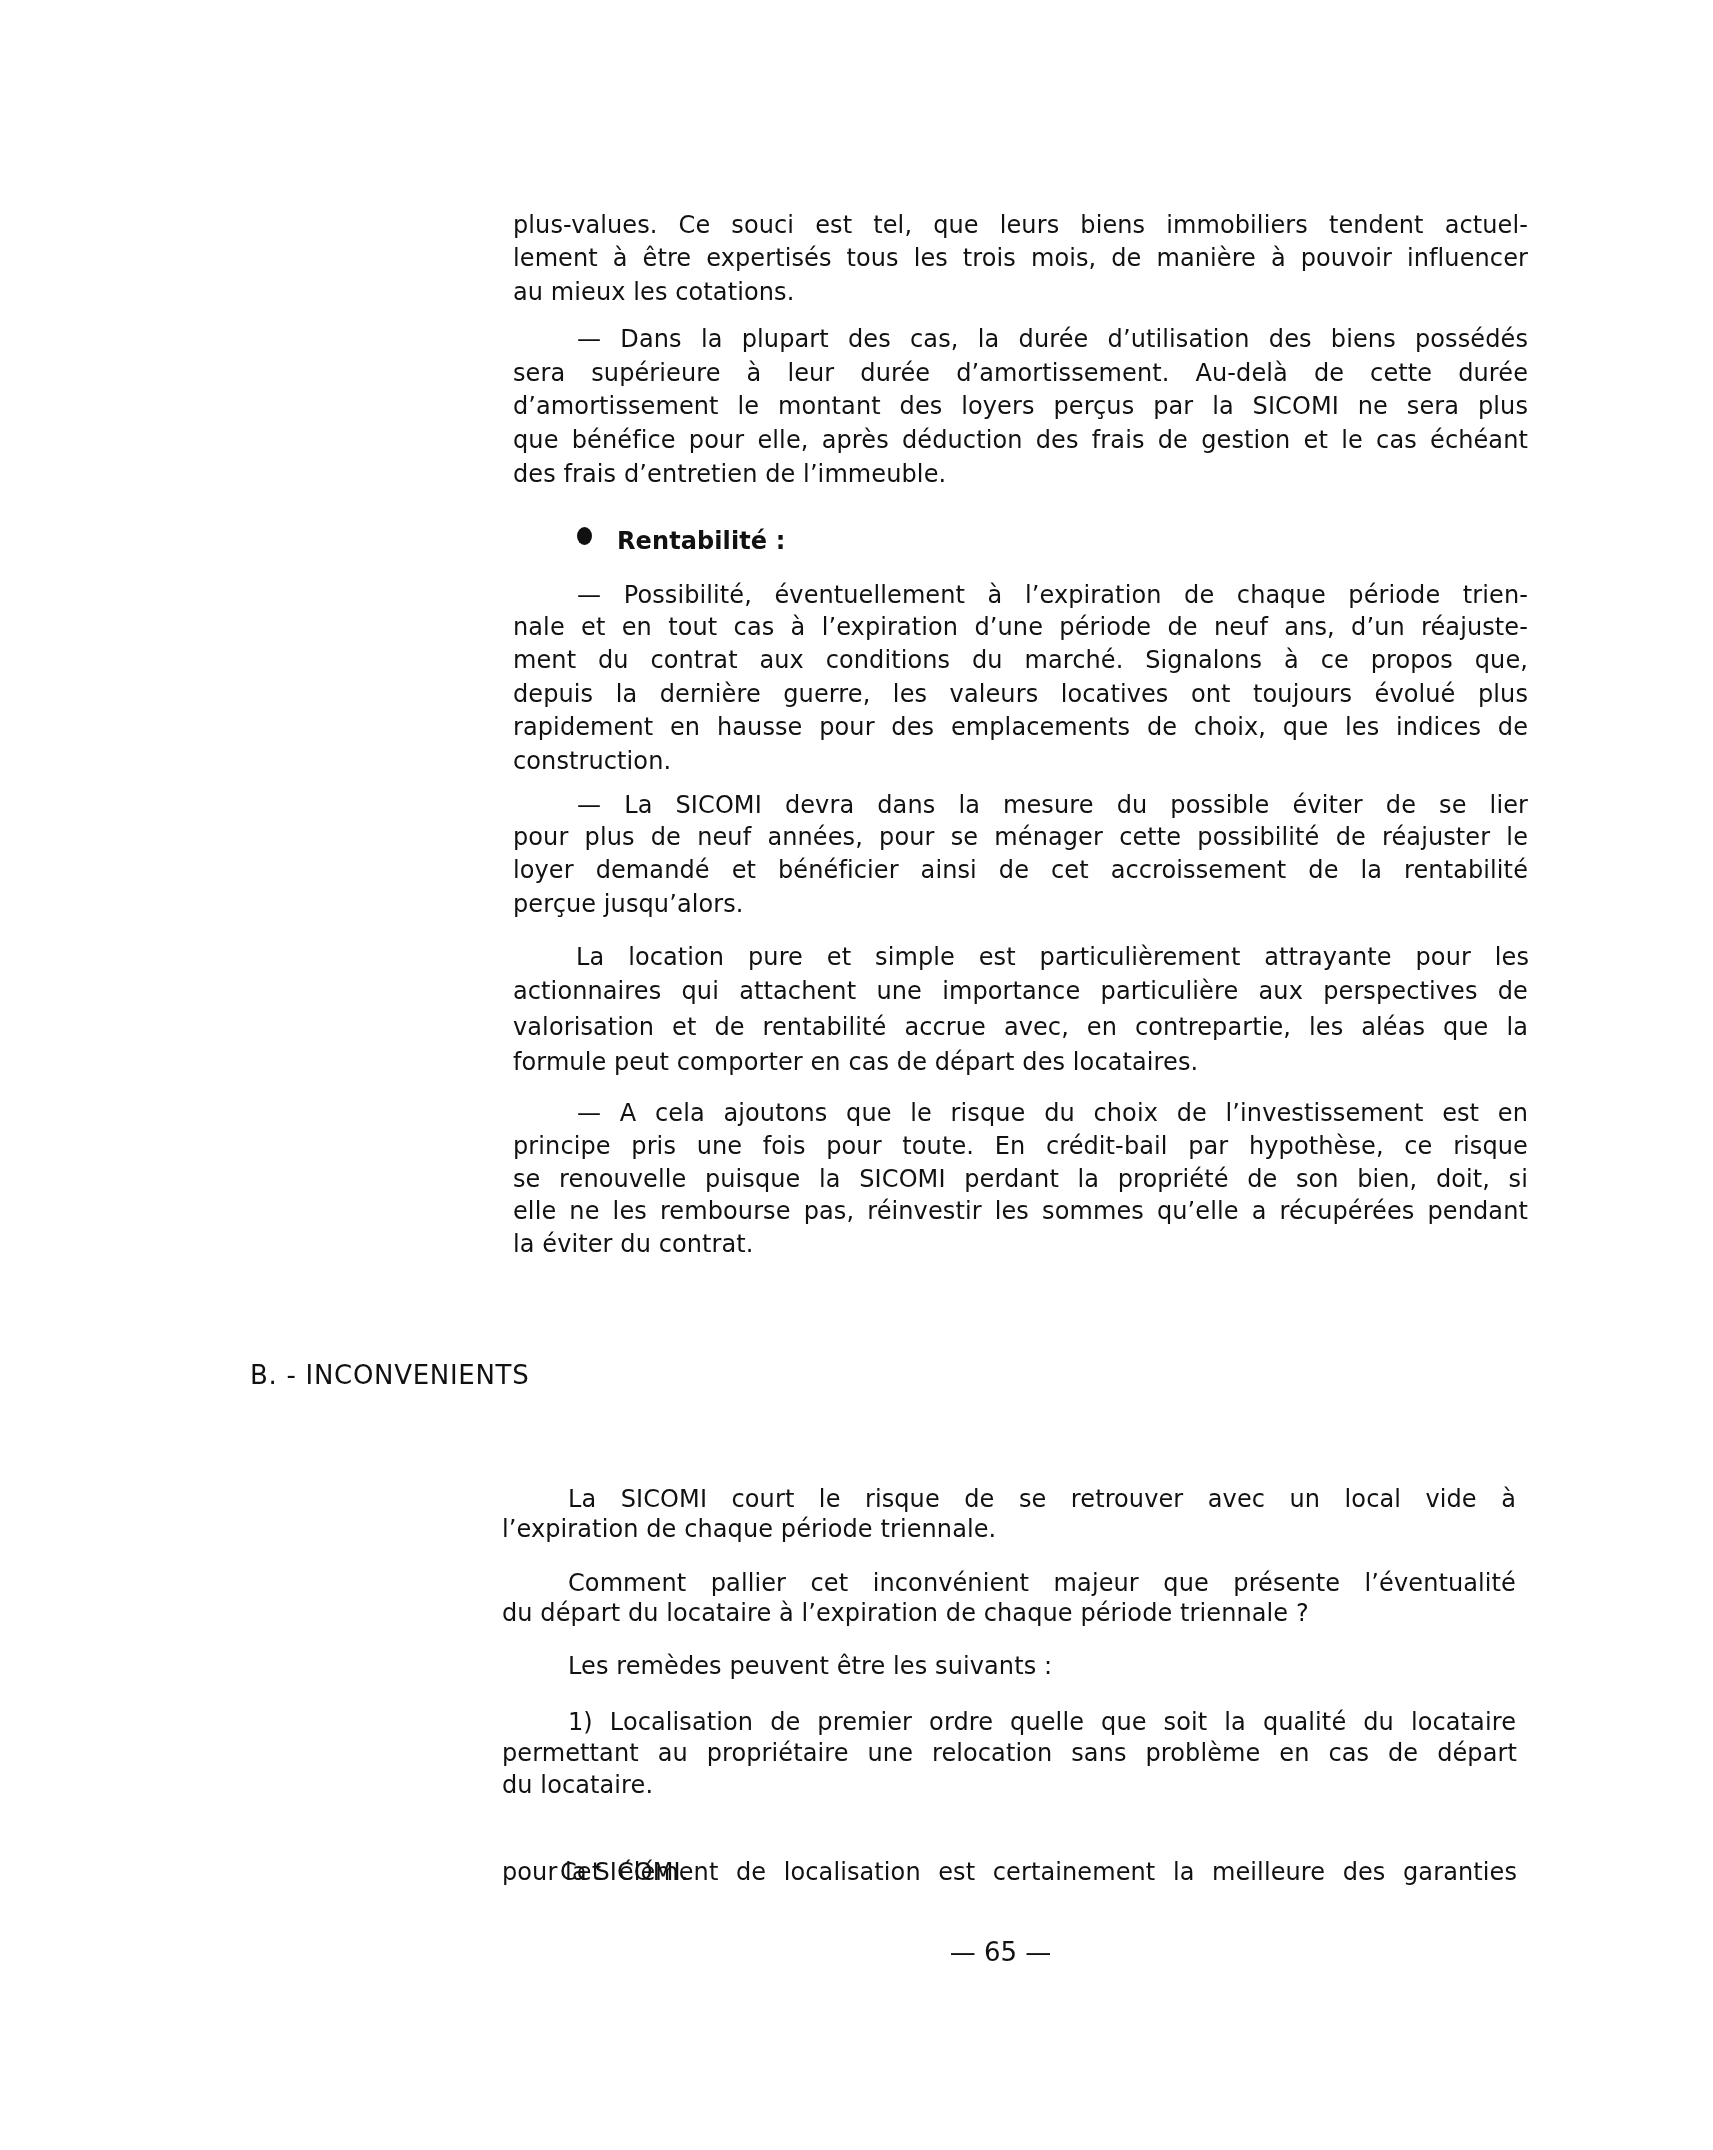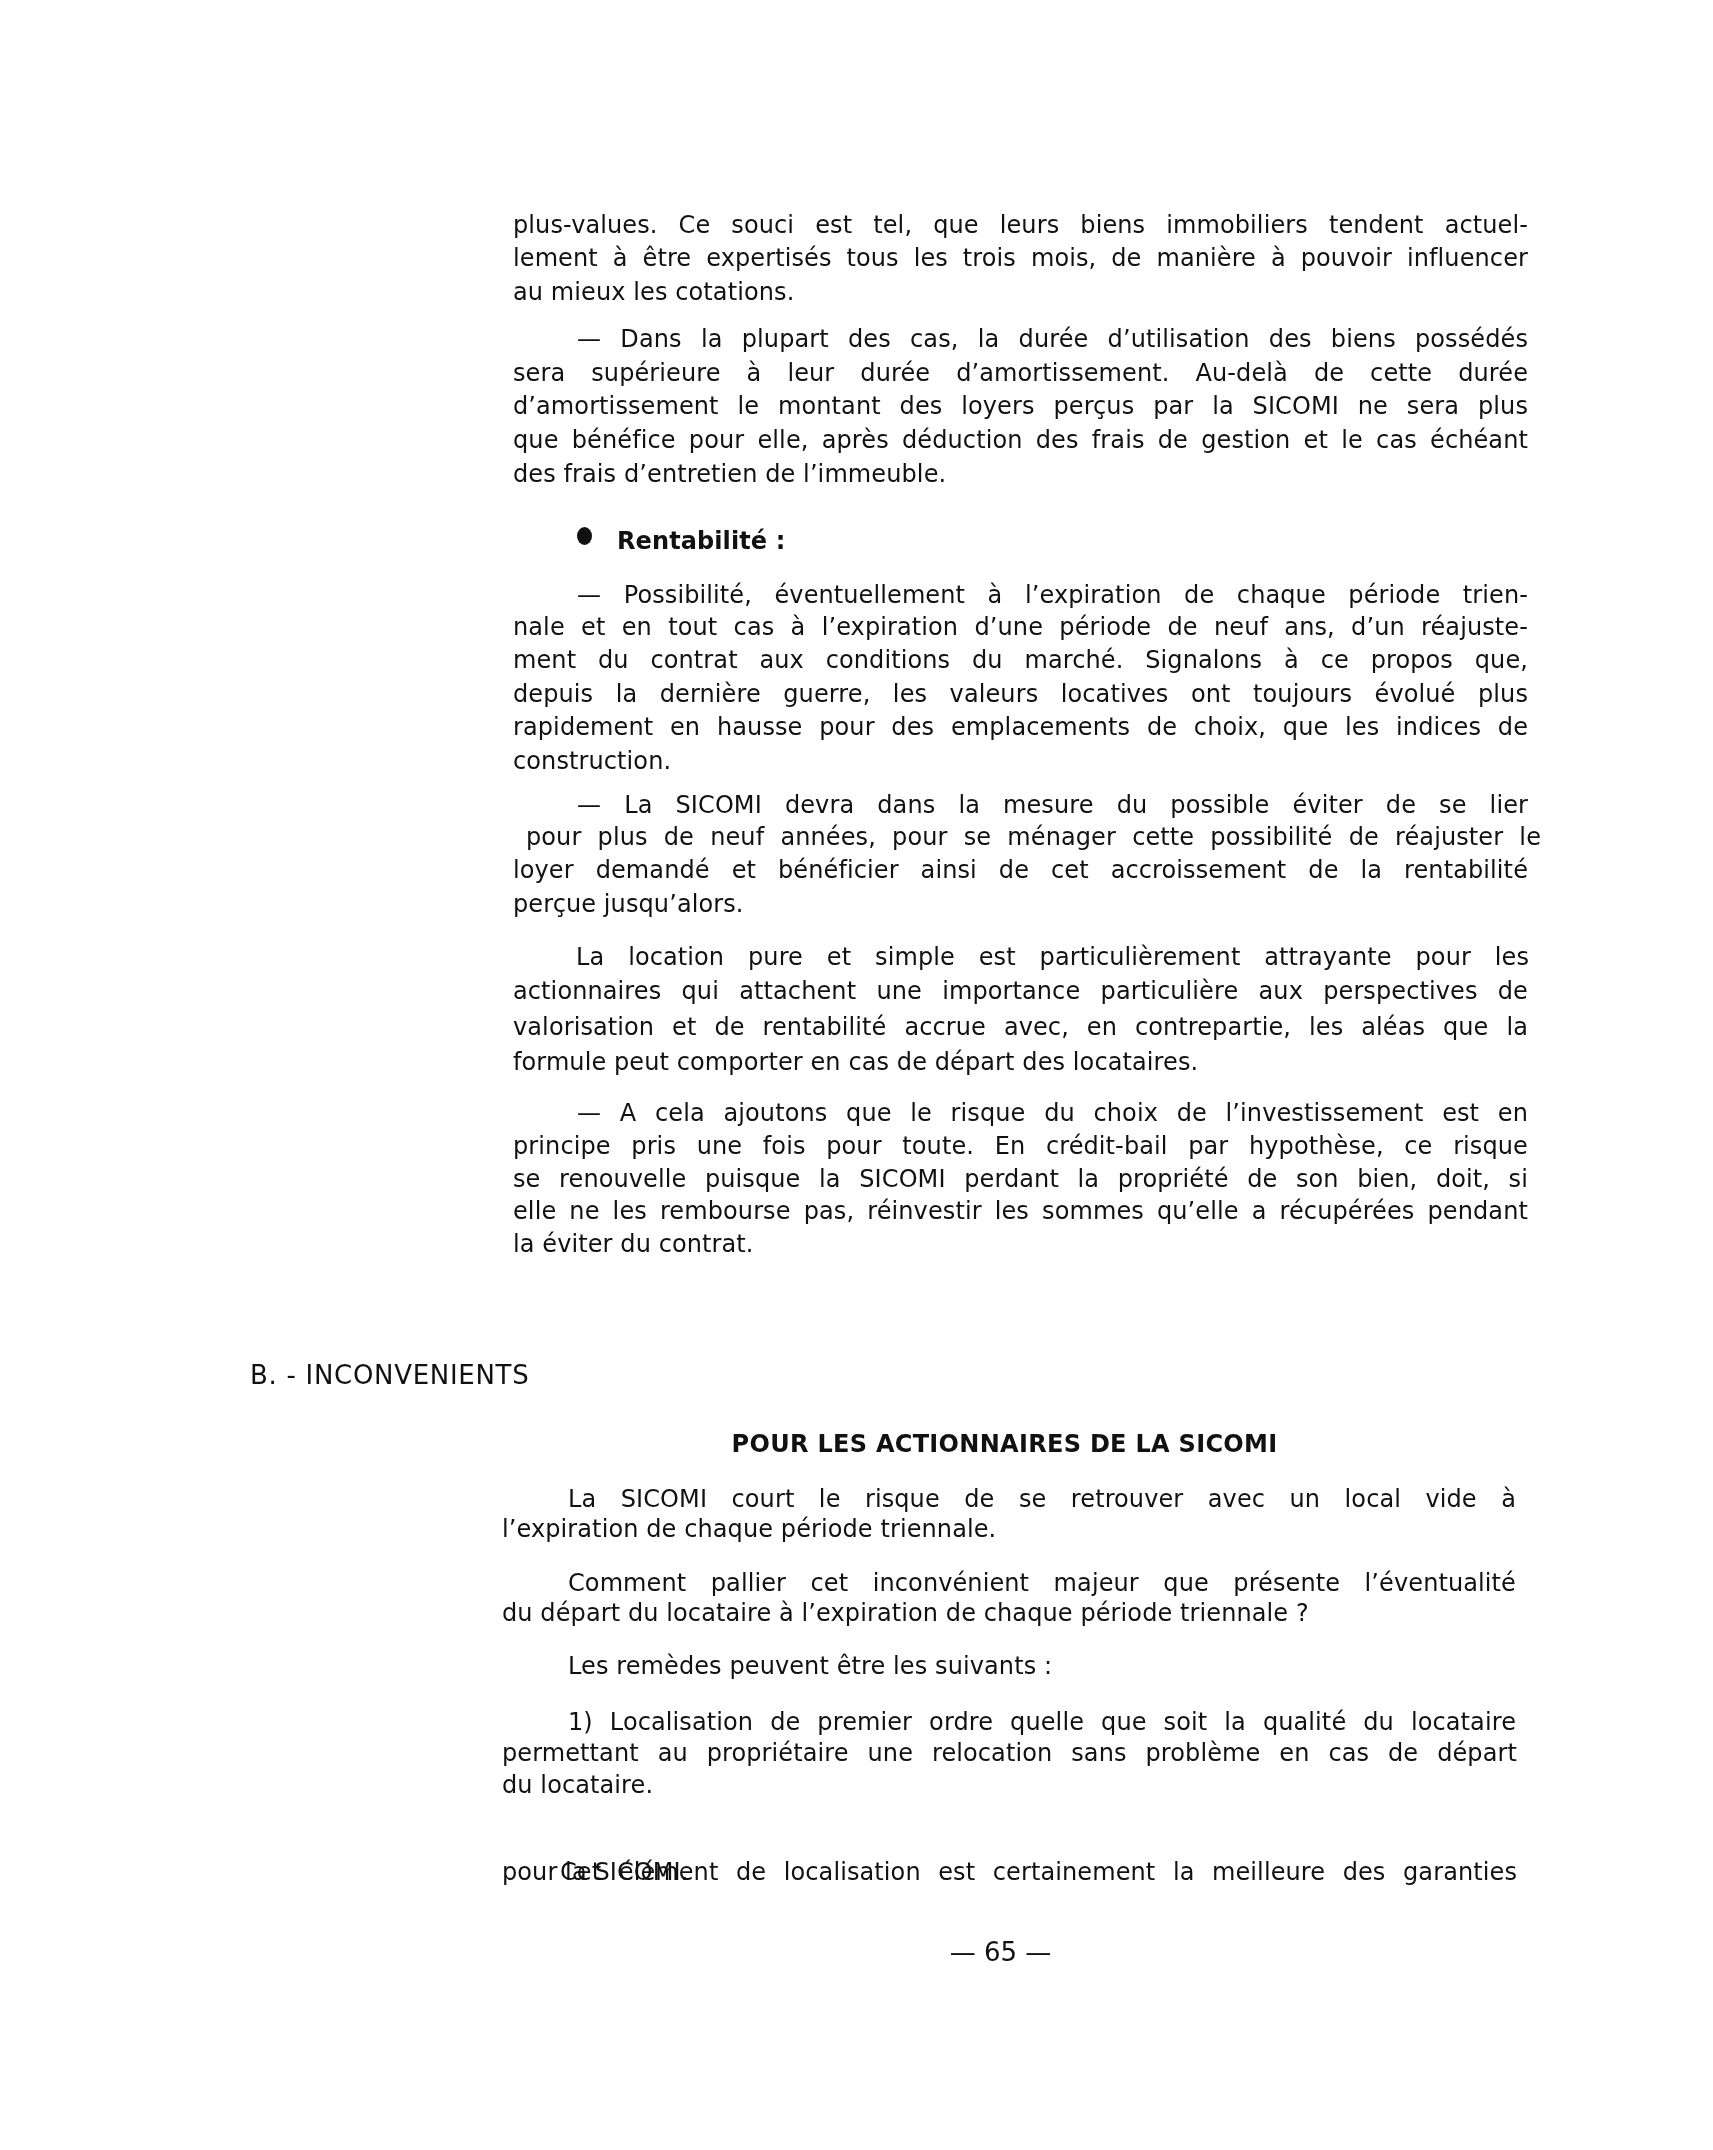--- a/index.html
+++ b/index.html
@@ -44,21 +44,21 @@
     <div class="line just" style="left:577px;top:579px;width:951px;">— Possibilité, éventuellement à l’expiration de chaque période trien-</div>
     <div class="line just" style="left:513px;top:611px;width:1015px;">nale et en tout cas à l’expiration d’une période de neuf ans, d’un réajuste-</div>
     <div class="line just" style="left:513px;top:644px;width:1015px;">ment du contrat aux conditions du marché. Signalons à ce propos que,</div>
     <div class="line just" style="left:513px;top:678px;width:1015px;">depuis la dernière guerre, les valeurs locatives ont toujours évolué plus</div>
     <div class="line just" style="left:513px;top:711px;width:1015px;">rapidement en hausse pour des emplacements de choix, que les indices de</div>
     <div class="line last" style="left:513px;top:745px;width:1015px;">construction.</div>
   </div>
 
   <div>
     <div class="line just" style="left:577px;top:789px;width:951px;">— La SICOMI devra dans la mesure du possible éviter de se lier</div>
-    <div class="line just" style="left:513px;top:821px;width:1015px;margin-left:13px;">pour plus de neuf années, pour se ménager cette possibilité de réajuster le</div>
+    <div class="line just" style="left:513px;top:821px;width:1015px;">pour plus de neuf années, pour se ménager cette possibilité de réajuster le</div>
     <div class="line just" style="left:513px;top:854px;width:1015px;">loyer demandé et bénéficier ainsi de cet accroissement de la rentabilité</div>
     <div class="line last" style="left:513px;top:888px;width:1015px;">perçue jusqu’alors.</div>
   </div>
 
   <div>
     <div class="line just" style="left:576px;top:941px;width:953px;">La location pure et simple est particulièrement attrayante pour les</div>
     <div class="line just" style="left:513px;top:975px;width:1015px;">actionnaires qui attachent une importance particulière aux perspectives de</div>
     <div class="line just" style="left:513px;top:1011px;width:1015px;">valorisation et de rentabilité accrue avec, en contrepartie, les aléas que la</div>
     <div class="line last" style="left:513px;top:1046px;width:1015px;">formule peut comporter en cas de départ des locataires.</div>
   </div>
@@ -66,21 +66,20 @@
   <div>
     <div class="line just" style="left:577px;top:1097px;width:951px;">— A cela ajoutons que le risque du choix de l’investissement est en</div>
     <div class="line just" style="left:513px;top:1130px;width:1015px;">principe pris une fois pour toute. En crédit-bail par hypothèse, ce risque</div>
     <div class="line just" style="left:513px;top:1163px;width:1015px;">se renouvelle puisque la SICOMI perdant la propriété de son bien, doit, si</div>
     <div class="line just" style="left:513px;top:1195px;width:1015px;">elle ne les rembourse pas, réinvestir les sommes qu’elle a récupérées pendant</div>
     <div class="line last" style="left:513px;top:1228px;width:1015px;">la éviter du contrat.</div>
   </div>
 
   <div class="section-title" style="left:250px;top:1359px;">B. - INCONVENIENTS</div>
 
-  <div class="heading" style="left:706px;top:1429px;width:597px;text-align:center;">POUR LES ACTIONNAIRES DE LA SICOMI</div>
 
   <div>
     <div class="line just" style="left:568px;top:1483px;width:948px;">La SICOMI court le risque de se retrouver avec un local vide à</div>
     <div class="line last" style="left:502px;top:1513px;width:1015px;">l’expiration de chaque période triennale.</div>
   </div>
 
   <div>
     <div class="line just" style="left:568px;top:1567px;width:948px;">Comment pallier cet inconvénient majeur que présente l’éventualité</div>
     <div class="line last" style="left:502px;top:1597px;width:1015px;">du départ du locataire à l’expiration de chaque période triennale ?</div>
   </div>

